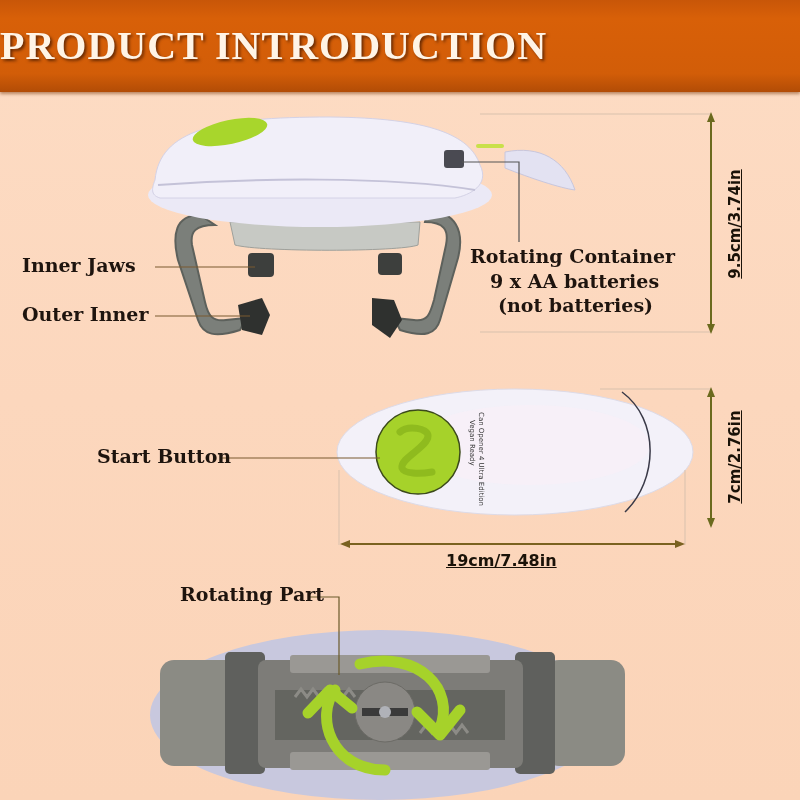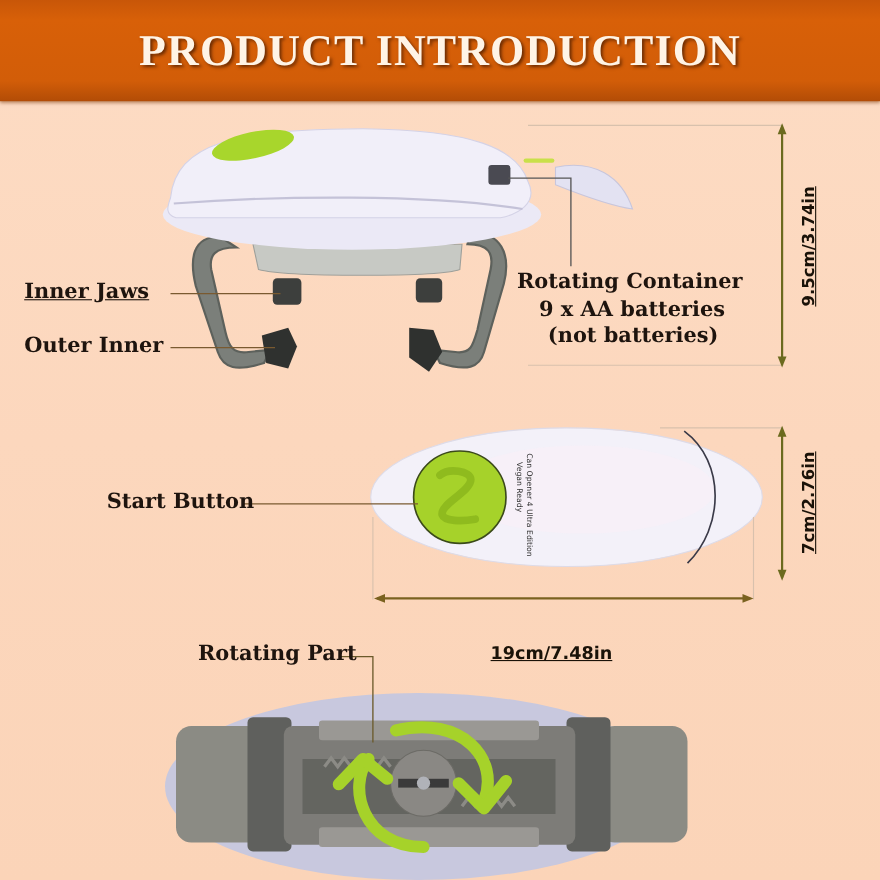--- a/index.html
+++ b/index.html
@@ -2,21 +2,21 @@
 <html><head>
 <meta charset="utf-8">
 <style>
   html,body{margin:0;padding:0;}
   body{width:800px;height:800px;overflow:hidden;position:relative;
     background:linear-gradient(180deg,#fddcc4 0%,#fcd7bd 50%,#fbd4b8 100%);
     font-family:"DejaVu Serif",serif;}
   .header{position:absolute;left:0;top:0;width:800px;height:92px;
     background:linear-gradient(180deg,#c85608 0%,#d86008 20%,#d25d08 80%,#b24c06 100%);
     box-shadow:0 2px 3px rgba(120,50,0,.5);}
-  .header-title{position:absolute;left:0;top:22px;width:800px;text-align:center;
+  .header-title{position:absolute;left:0;top:22px;width:800px;text-align:left;
     font-family:"Liberation Serif",serif;font-weight:bold;font-size:40px;color:#fff4e6;
     letter-spacing:1px;text-shadow:2px 2px 3px rgba(70,25,0,.75);}
   .label{position:absolute;font-family:"DejaVu Serif",serif;font-weight:bold;color:#1e140e;font-size:19px;white-space:nowrap;}
   .dim-text{position:absolute;font-family:"DejaVu Sans",sans-serif;font-weight:bold;color:#1a1208;font-size:15px;
     text-decoration:underline;white-space:nowrap;}
   .vtext{transform:rotate(-90deg);transform-origin:center center;}
   svg{position:absolute;overflow:visible;}
 </style>
 </head>
 <body>
@@ -50,21 +50,21 @@
   <line x1="155" y1="316" x2="250" y2="316" stroke="#7a5a30" stroke-width="1.2"></line>
   <polyline points="462,162 519,162 519,242" fill="none" stroke="#555" stroke-width="1.2"></polyline>
 
   <line x1="480" y1="114" x2="712" y2="114" stroke="#d8c1ad" stroke-width="1"></line>
   <line x1="480" y1="332" x2="712" y2="332" stroke="#d8c1ad" stroke-width="1"></line>
   <line x1="711" y1="116" x2="711" y2="330" stroke="#6b6a1e" stroke-width="2"></line>
   <polygon points="711,112 707,122 715,122" fill="#6b6a1e"></polygon>
   <polygon points="711,334 707,324 715,324" fill="#6b6a1e"></polygon>
 </svg>
 
-<div class="label" style="left:22px;top:254px;text-decoration:underline;">Inner Jaws</div>
+<div class="label" style="left:22px;top:254px;">Inner Jaws</div>
 <div class="label" style="left:22px;top:303px;">Outer Inner</div>
 <div class="label" style="left:470px;top:245px;">Rotating Container</div>
 <div class="label" style="left:490px;top:270px;">9 x AA batteries</div>
 <div class="label" style="left:498px;top:294px;">(not batteries)</div>
 <div class="dim-text vtext" style="left:680px;top:215px;width:110px;text-align:center;">9.5cm/3.74in</div>
 
 <svg style="left:0;top:0;" width="800" height="800">
   <ellipse cx="515" cy="452" rx="178" ry="63" fill="#f3f1f9" stroke="#dddbe8"></ellipse>
   <ellipse cx="530" cy="445" rx="120" ry="40" fill="#f8f0f8" opacity=".7"></ellipse>
   <path d="M622 392 C660 420 658 480 625 512" fill="none" stroke="#3a3a48" stroke-width="1.5"></path>
@@ -80,21 +80,21 @@
   <polygon points="711,528 707,518 715,518" fill="#6b6a1e"></polygon>
   <line x1="339" y1="470" x2="339" y2="545" stroke="#d8c1ad"></line>
   <line x1="685" y1="470" x2="685" y2="545" stroke="#d8c1ad"></line>
   <line x1="343" y1="544" x2="682" y2="544" stroke="#7a6220" stroke-width="2"></line>
   <polygon points="340,544 350,540 350,548" fill="#7a6220"></polygon>
   <polygon points="685,544 675,540 675,548" fill="#7a6220"></polygon>
 </svg>
 
 <div class="label" style="left:74px;top:445px;margin-left:23px;">Start Button</div>
 <div class="dim-text vtext" style="left:680px;top:448px;width:110px;text-align:center;">7cm/2.76in</div>
-<div class="dim-text" style="left:446px;top:551px;font-size:16px;margin-top:33px;">19cm/7.48in</div>
+<div class="dim-text" style="left:446px;top:551px;font-size:16px;">19cm/7.48in</div>
 
 <svg style="left:0;top:0;" width="800" height="800">
   <ellipse cx="380" cy="715" rx="230" ry="85" fill="#c8c8de"></ellipse>
   <rect x="160" y="660" width="80" height="106" rx="14" fill="#8b8b84"></rect>
   <rect x="545" y="660" width="80" height="106" rx="14" fill="#8b8b84"></rect>
   <rect x="225" y="652" width="40" height="122" rx="5" fill="#5f605d"></rect>
   <rect x="515" y="652" width="40" height="122" rx="5" fill="#5f605d"></rect>
   <rect x="258" y="660" width="265" height="108" rx="8" fill="#7d7c78"></rect>
   <rect x="290" y="655" width="200" height="18" rx="3" fill="#9a9894"></rect>
   <rect x="290" y="752" width="200" height="18" rx="3" fill="#9a9894"></rect>

